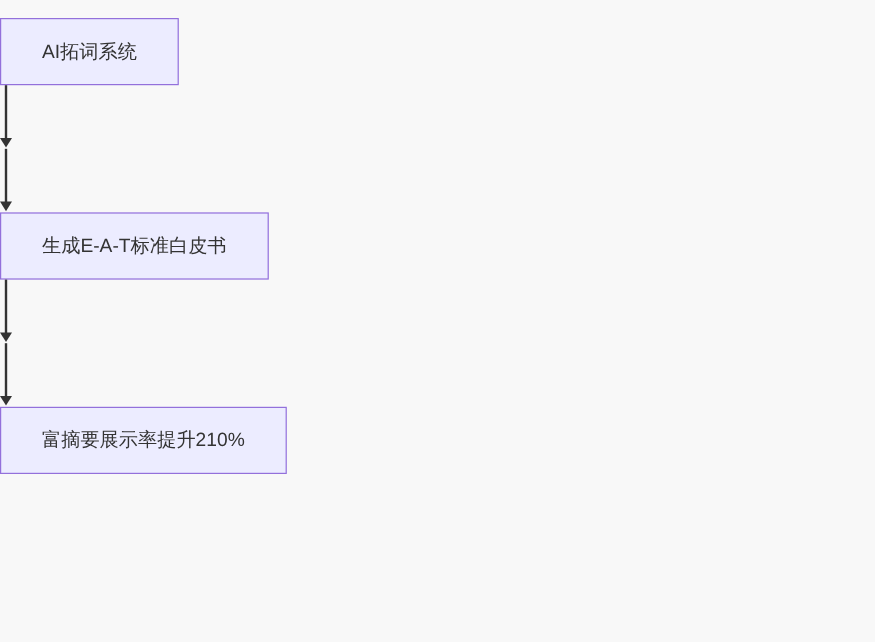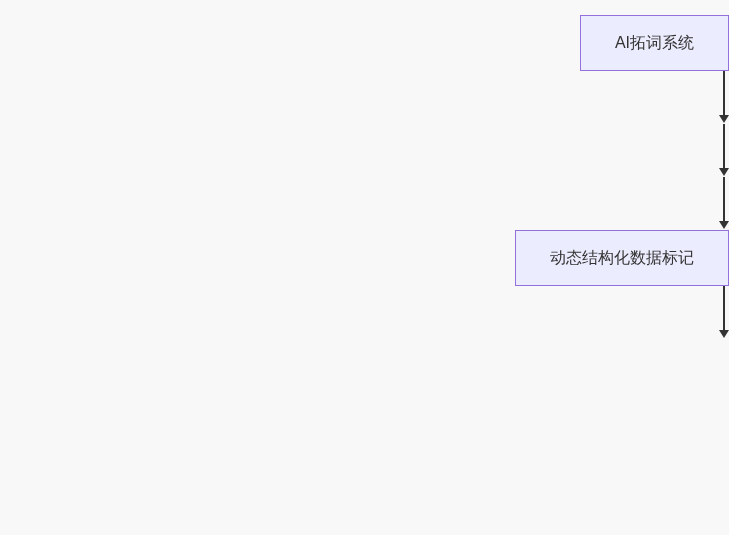--- a/index.html
+++ b/index.html
@@ -9,21 +9,21 @@
     height: 535px;
     overflow: hidden;
     background: #f8f8f8;
     font-family: "Liberation Sans", "DejaVu Sans", sans-serif;
   }
   .canvas {
     width: 729px;
     height: 535px;
     display: flex;
     flex-direction: column;
-    align-items: flex-end;
+    align-items: flex-start;
     padding-top: 15px;
     box-sizing: border-box;
   }
   .node {
     background: #ececff;
     border: 1px solid #9370db;
     height: 56px;
     box-sizing: border-box;
     padding: 0 34px;
     display: flex;
@@ -72,29 +72,32 @@
     <div class="line"></div>
     <div class="head"></div>
   </div>
 
 
   <div class="arrow">
     <div class="line"></div>
     <div class="head"></div>
   </div>
 
-
-  <div class="arrow">
-    <div class="line"></div>
-    <div class="head"></div>
-  </div>
-
   <div class="node">
-    <span>动态结构化数据标记</span>
+    <span>生成E-A-T标准白皮书</span>
   </div>
 
   <div class="arrow">
     <div class="line"></div>
     <div class="head"></div>
   </div>
 
 
+  <div class="arrow">
+    <div class="line"></div>
+    <div class="head"></div>
+  </div>
+
+  <div class="node">
+    <span>富摘要展示率提升210%</span>
+  </div>
+
 </div>
 
 </body></html>

